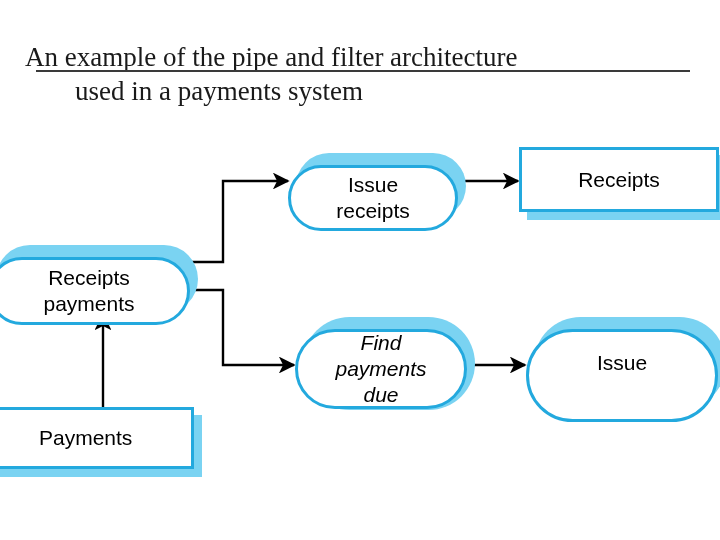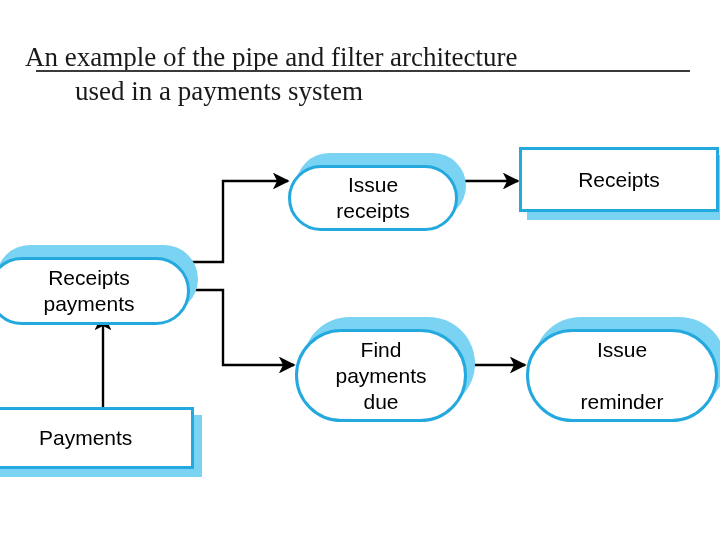--- a/index.html
+++ b/index.html
@@ -141,33 +141,32 @@
       <span class="node-label">
         <span>Issue</span><br>
         <span>receipts</span>
       </span>
     </div>
 
     <div class="node store" style="left:519px; top:147px; width:200px; height:65px;">
       <span class="node-label">Receipts</span>
     </div>
 
-    <div class="node process" style="left:295px; top:309px; width:172px; height:93px;">
+    <div class="node process" style="left:295px; top:309px; width:172px; height:80px;font-style:italic;">
       <span class="node-label">
         <span>Find</span><br>
         <span>payments</span><br>
         <span>due</span>
       </span>
     </div>
 
     <div class="node process" style="left:526px; top:309px; width:192px; height:93px;">
       <span class="node-label">
         <span>Issue</span><br>
         <br>
-        <span>reminder</span>
       </span>
     </div>
 
     <div class="node store" style="left:-12px; top:407px; width:206px; height:62px; justify-content:flex-start; padding-left:48px;">
       <span class="node-label">Payments</span>
     </div>
 
   </div>
 </div>
 

